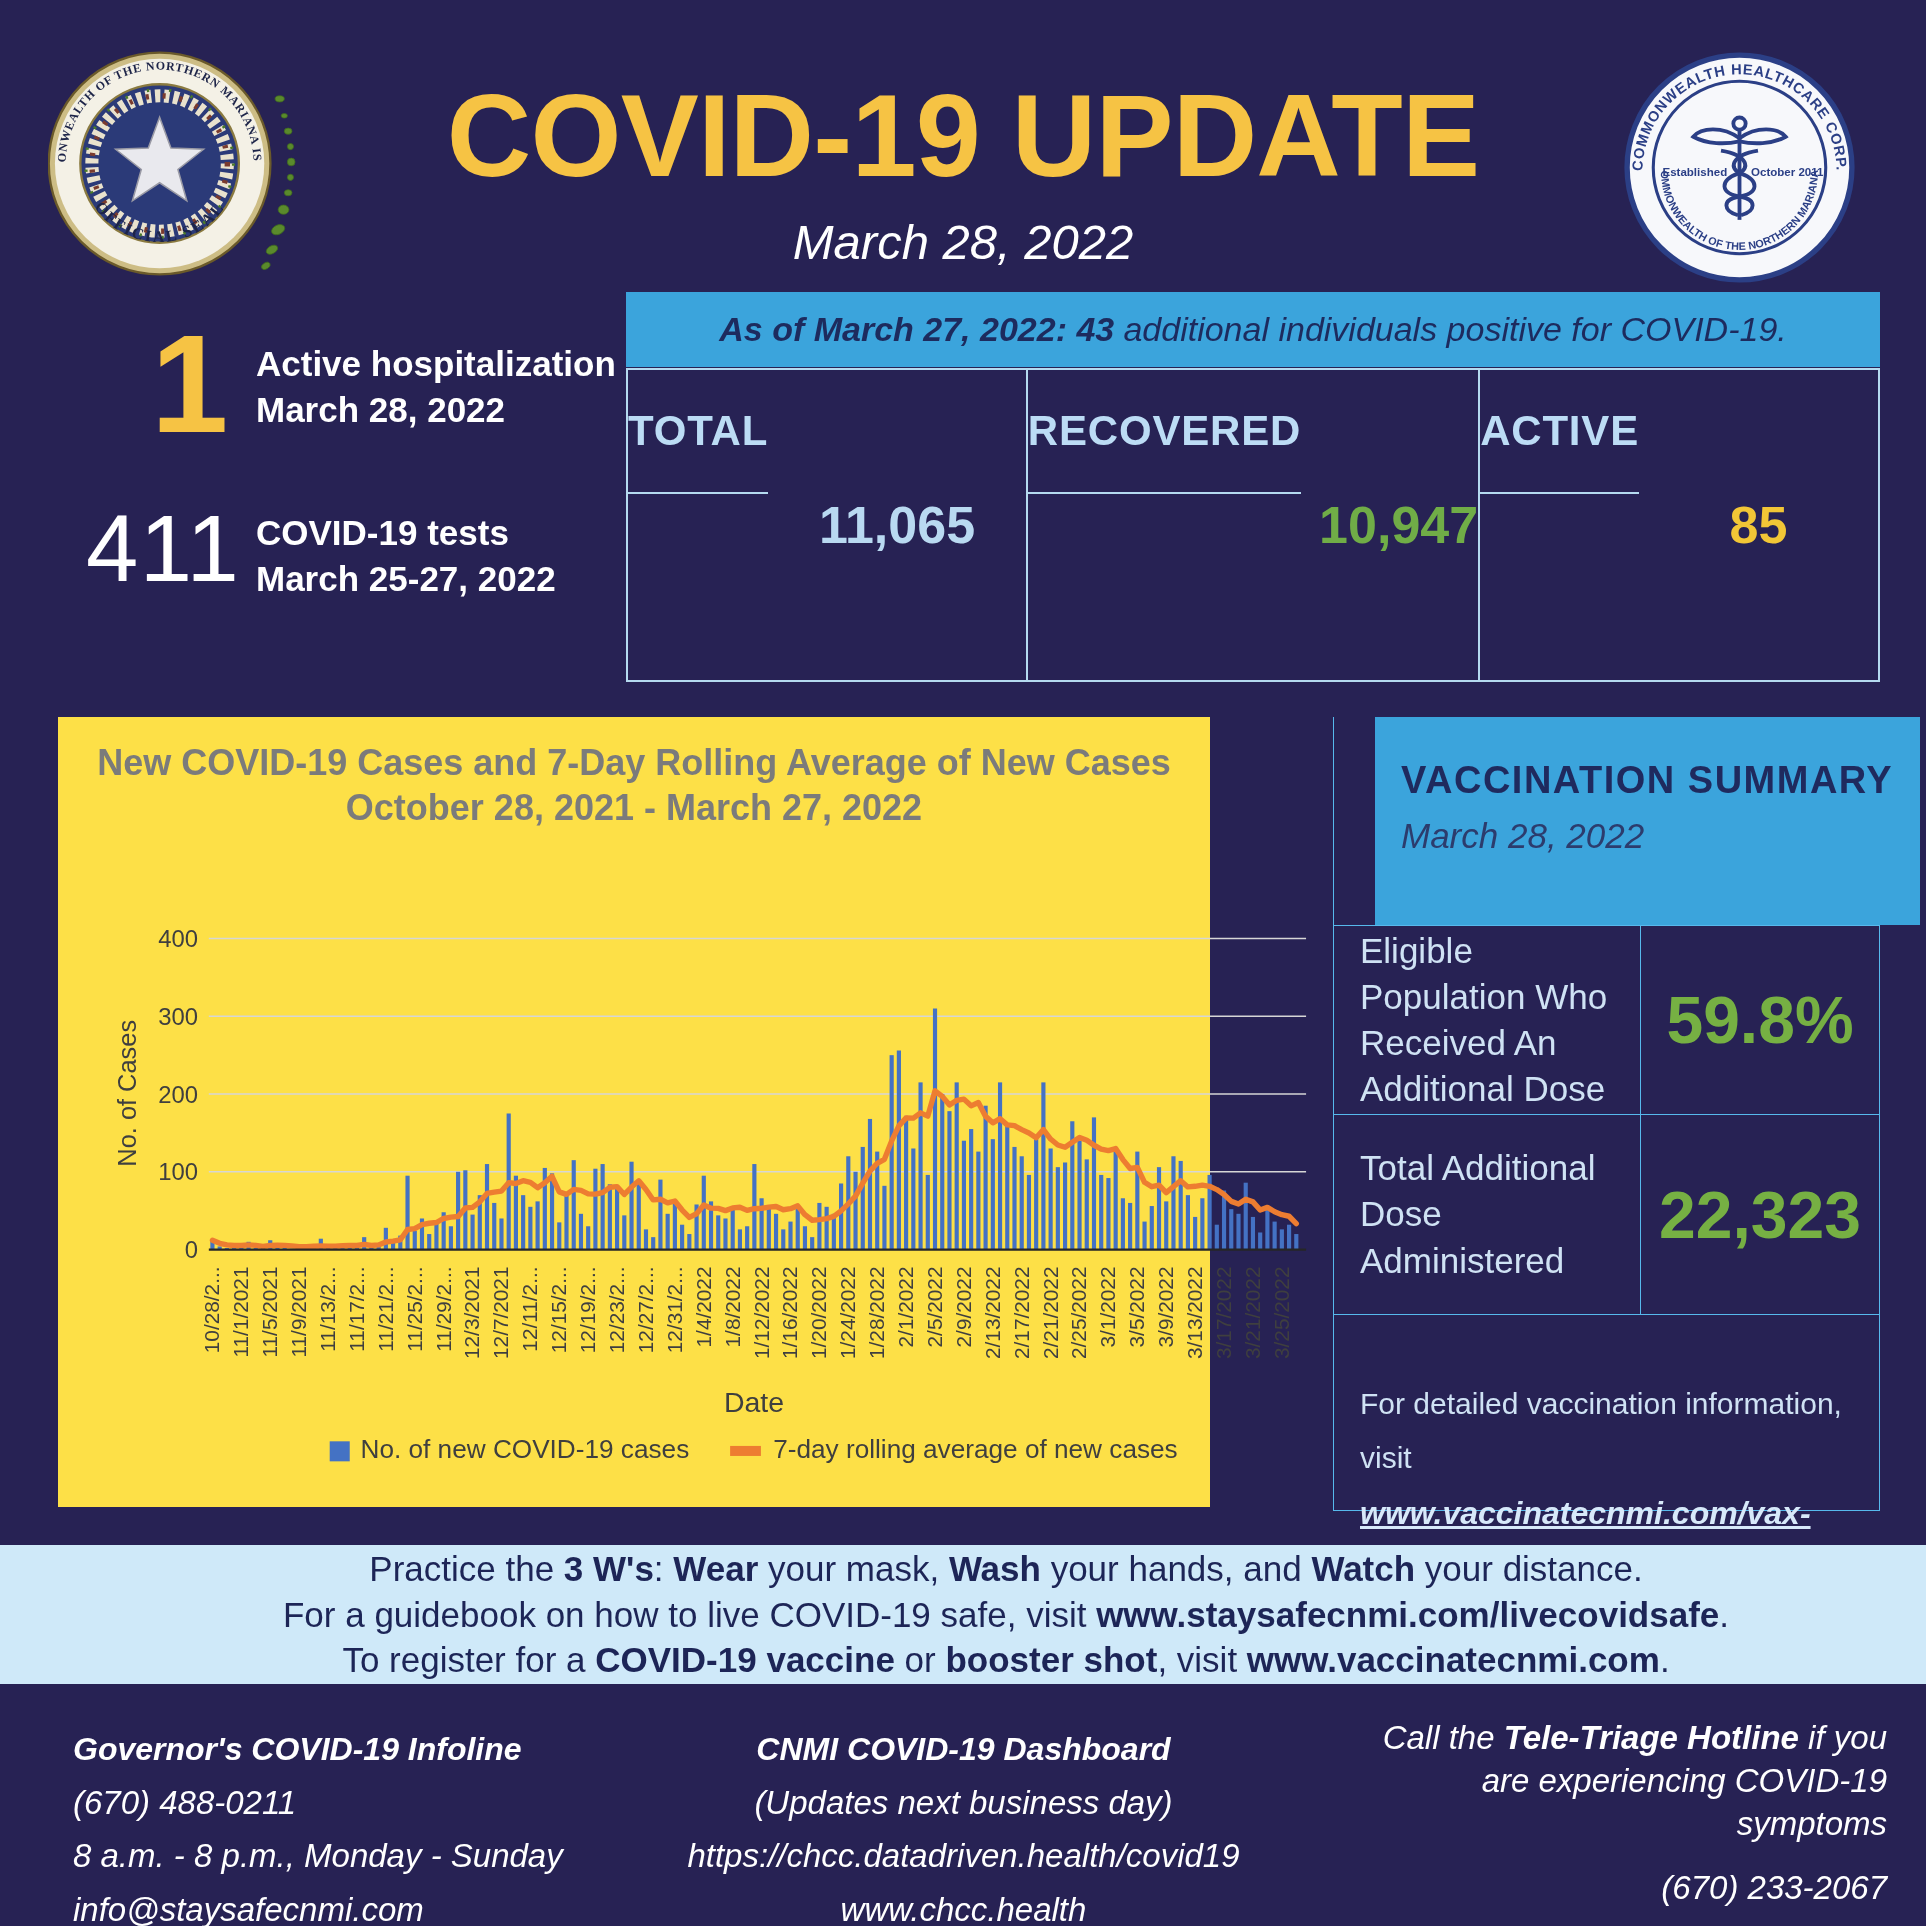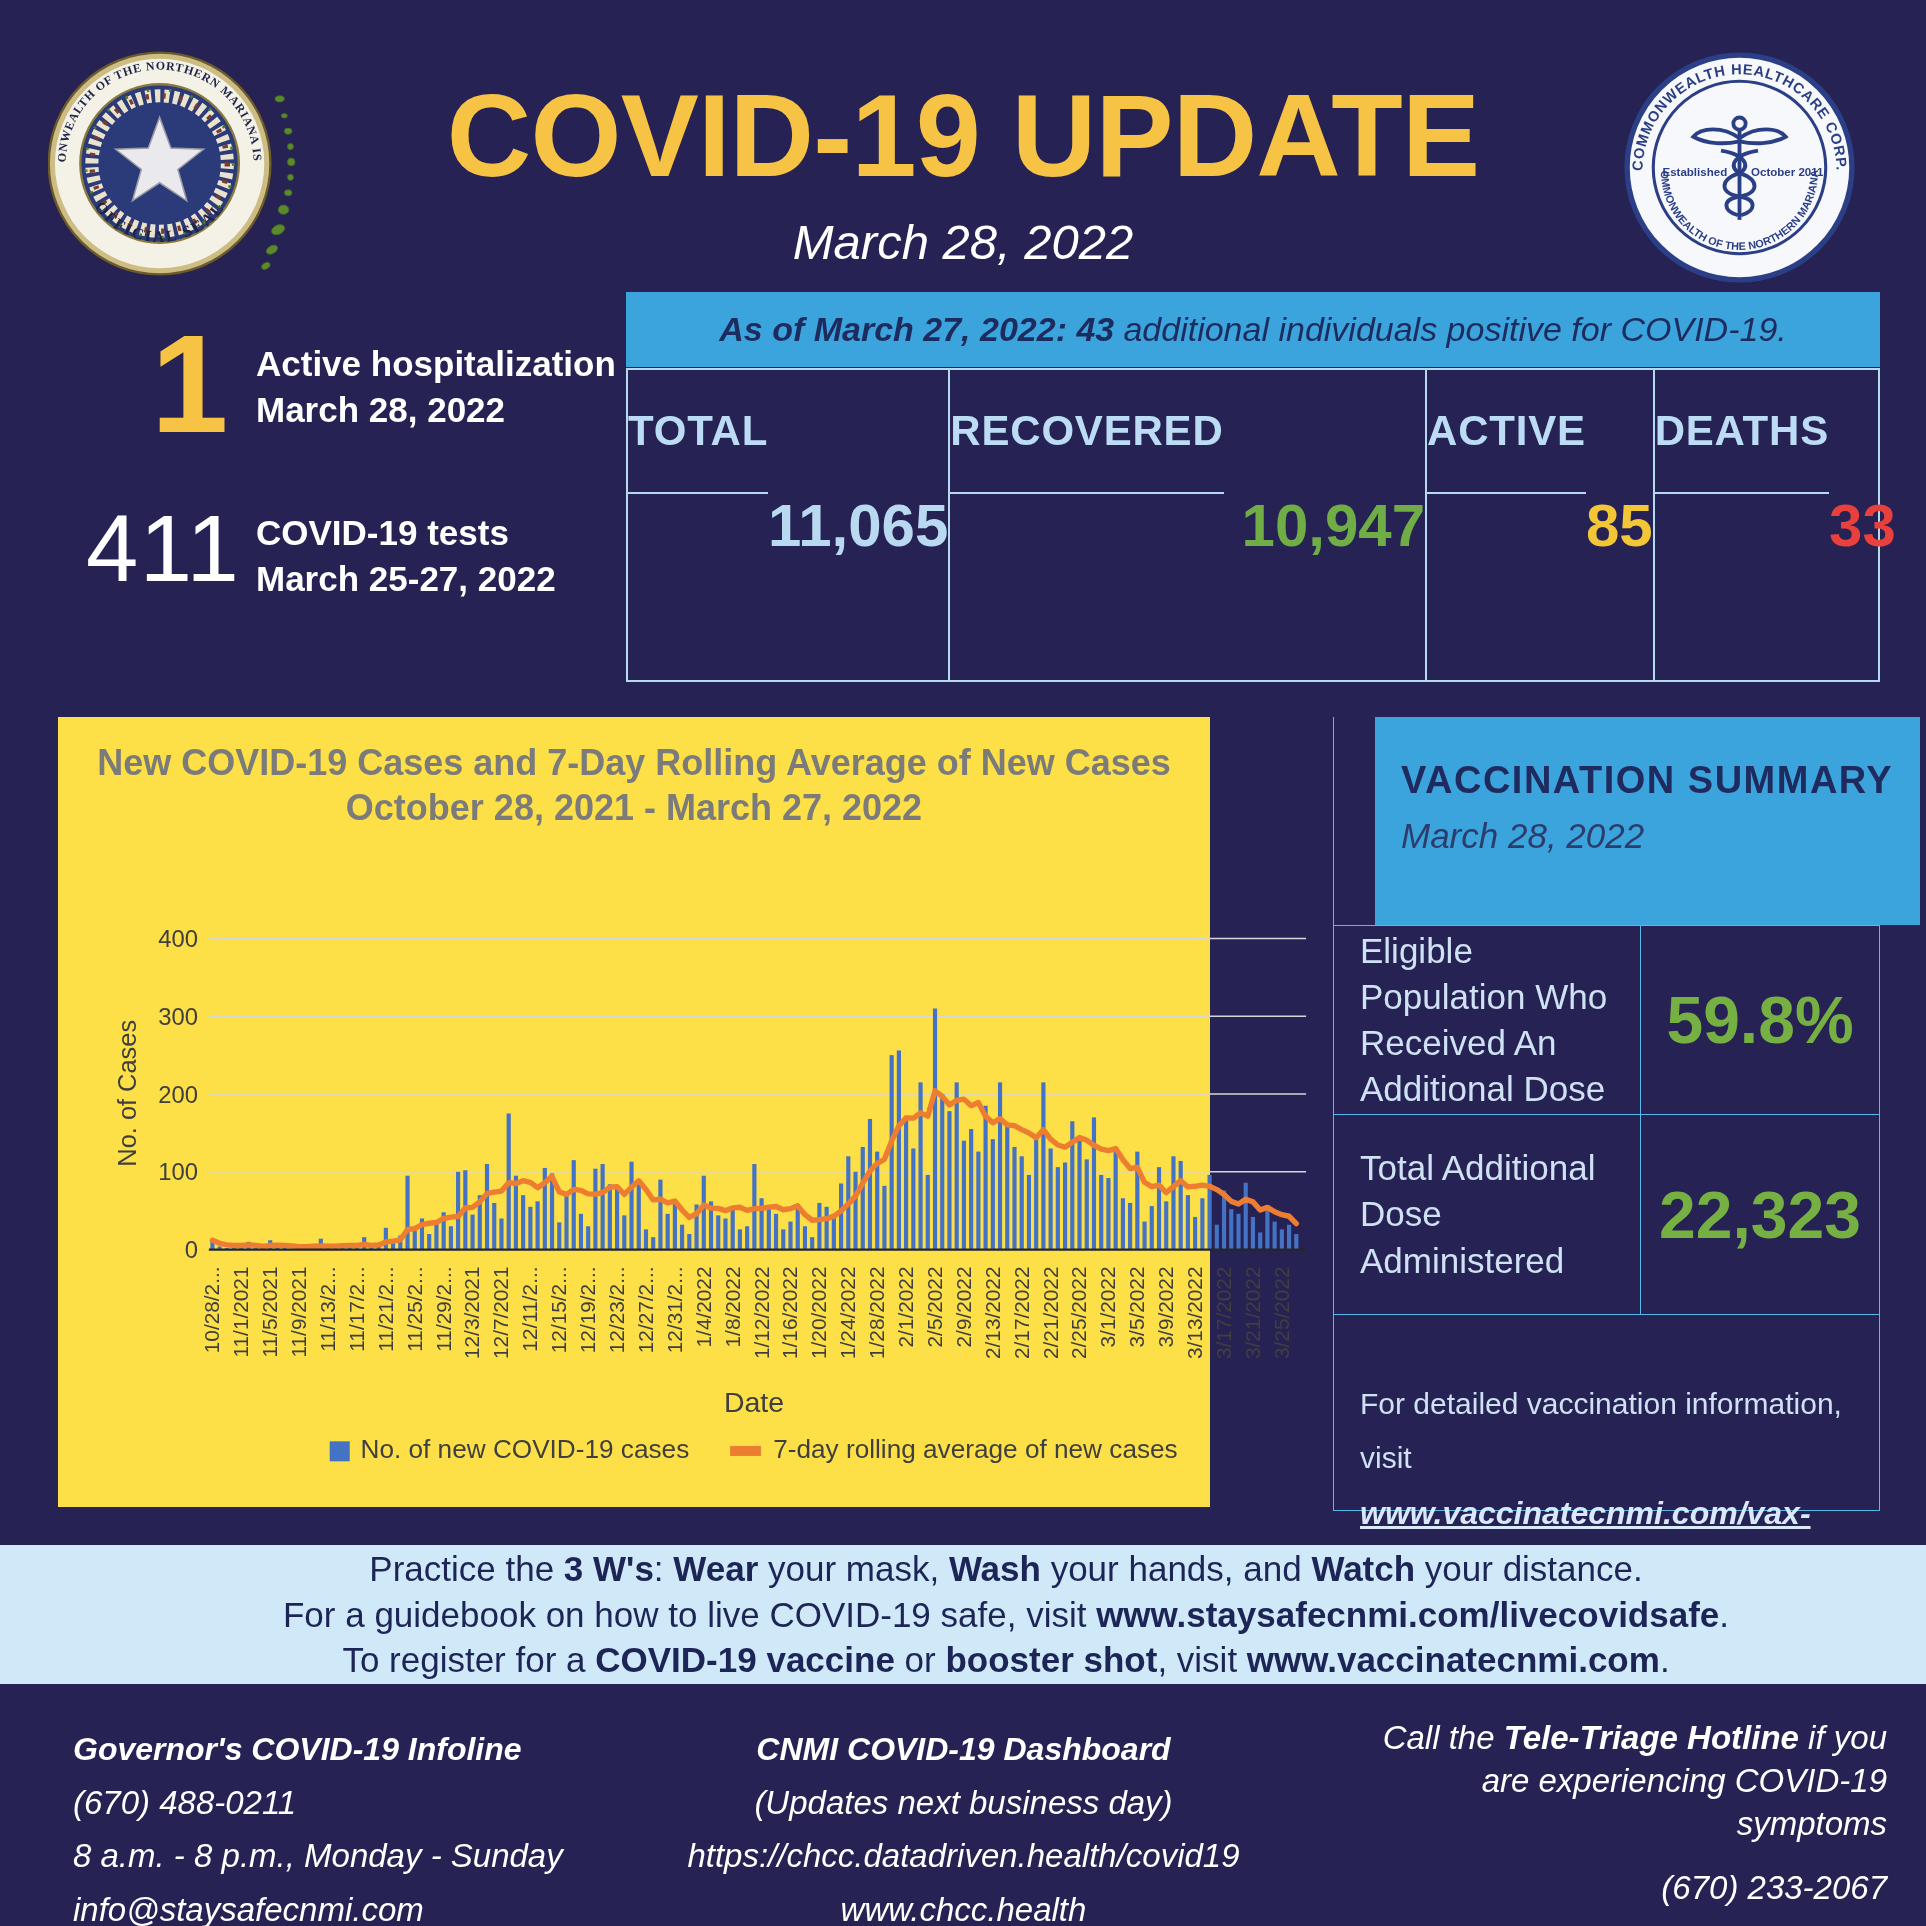--- a/index.html
+++ b/index.html
@@ -17,21 +17,21 @@
   
   .banner{left:626px;top:292px;width:1254px;height:75px;background:#3ba4dc;display:flex;
           align-items:center;justify-content:center;color:#1d2b5e;font-size:34px;font-style:italic;}
   .banner b{margin-right:9.2px;}
   .sum-table{left:626px;top:368px;width:1254px;height:314px;border:2.3px solid #b5daf0;
              box-sizing:border-box;display:flex;}
   .sum-col{flex:1;display:flex;border-right:2.3px solid #b5daf0;}
   .sum-col:last-child{border-right:none;}
   .sum-head{height:122px;border-bottom:2.3px solid #b5daf0;display:flex;align-items:center;
             justify-content:center;color:#bcdcf5;font-size:42px;font-weight:800;letter-spacing:0.8px;}
-  .sum-val{flex:1;display:flex;align-items:center;justify-content:center;font-size:60px;font-weight:800;}
+  .sum-val{flex:1;display:flex;align-items:center;justify-content:center;font-size:52px;font-weight:800;}
   
   .chart-panel{left:58px;top:717px;width:1152px;height:790px;background:#fde047;}
   .chart-title{left:0;right:0;top:23px;text-align:center;color:#7b7b7b;font-size:36px;
                font-weight:700;line-height:1.25;position:absolute;}
   
   .vax-panel{left:1333px;top:717px;width:547px;height:794px;box-sizing:border-box;
              border:1.5px solid #57b9ed;border-top:none;}
   .vax-head{position:absolute;left:0;top:0;width:100%;height:208px;background:#3ba4dc;box-sizing:border-box;margin-left:41px;}
   .vax-title{position:absolute;left:26px;top:42px;color:#1f2a5e;font-size:38px;font-weight:800;letter-spacing:1.5px;}
   .vax-date{position:absolute;left:26px;top:99px;color:#2c3c6d;font-size:35px;font-style:italic;}
@@ -137,24 +137,20 @@
       <div class="sum-head">TOTAL</div>
       <div class="sum-val" style="color: rgb(185, 217, 241);">11,065</div>
     </div>
     <div class="sum-col">
       <div class="sum-head">RECOVERED</div>
       <div class="sum-val" style="color: rgb(112, 173, 71); padding-left: 18px;">10,947</div>
     </div>
     <div class="sum-col">
       <div class="sum-head">ACTIVE</div>
       <div class="sum-val" style="color: rgb(242, 198, 54);">85</div>
-    </div>
-    <div class="sum-col">
-      <div class="sum-head">DEATHS</div>
-      <div class="sum-val" style="color: rgb(232, 64, 61);">33</div>
     </div>
   </div>
 
   <div class="abs chart-panel">
     <div class="chart-title">
       <div>New COVID-19 Cases and 7-Day Rolling Average of New Cases</div>
       <div>October 28, 2021 - March 27, 2022</div>
     </div>
     <svg id="chart-svg" style="position:absolute;left:0;top:173px" width="1268" height="616" viewBox="0 0 1645 800">
       <g id="grid-g">

